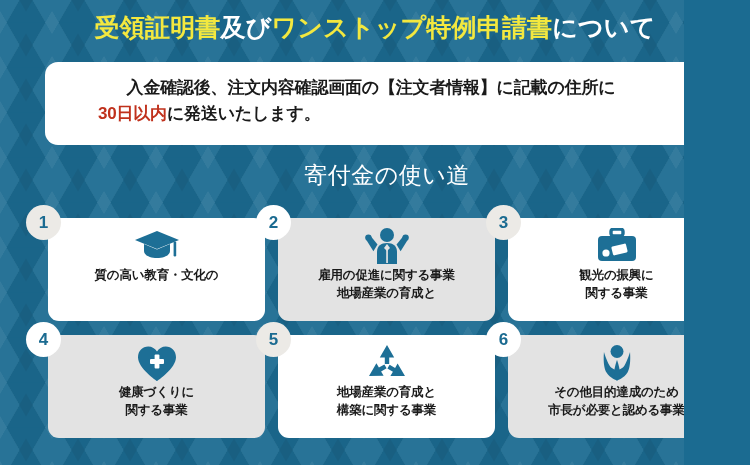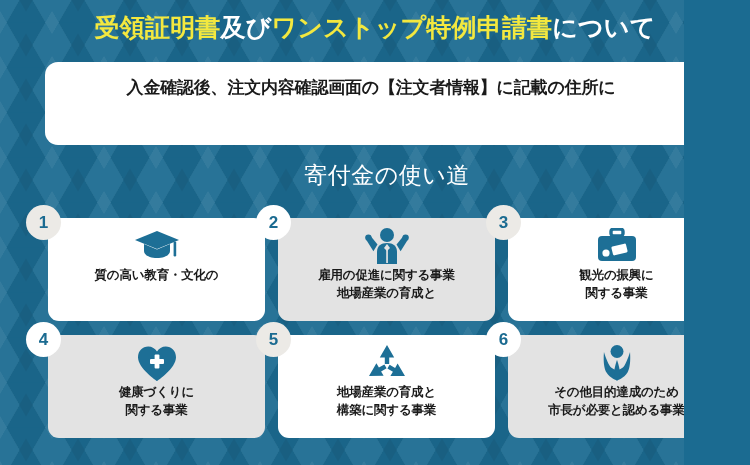--- a/index.html
+++ b/index.html
@@ -166,20 +166,23 @@
   <div id="bg-pattern"></div>
 
   <div id="title-bar">
     <div class="title-text">
       <span class="t-key">受領証明書</span><span class="t-plain">及び</span><span class="t-key">ワンストップ特例申請書</span><span class="t-plain">について</span>
     </div>
   </div>
 
   <div id="notice-card">
     <div class="notice-line first">入金確認後、注文内容確認画面の【注文者情報】に記載の住所に</div>
+    <div class="notice-line second">
+      <span class="n-red">30日以内</span><span>に発送いたします。</span>
+    </div>
   </div>
 
   <div id="section-heading">寄付金の使い道</div>
 
   <div id="usage-grid">
 
     <div class="usage-card bg-white">
       <div class="card-badge badge-gray">1</div>
       <div class="card-icon">
         <svg width="46" height="36" viewBox="0 0 46 36">

